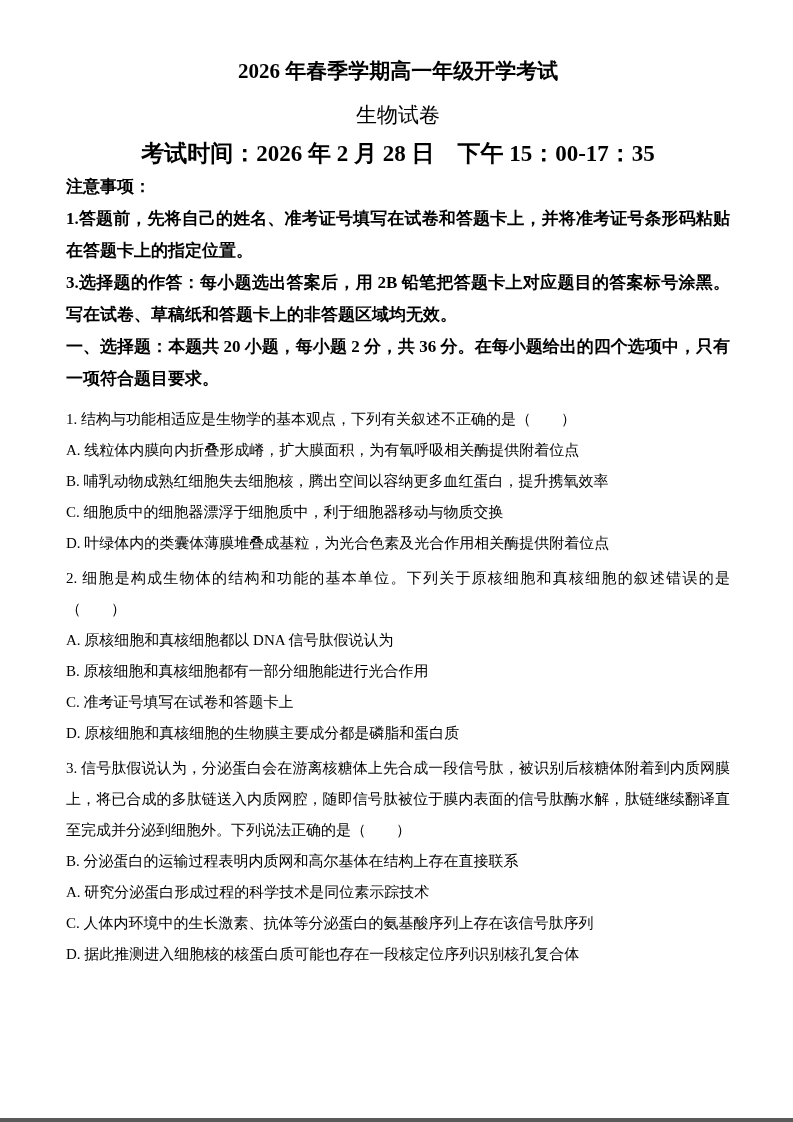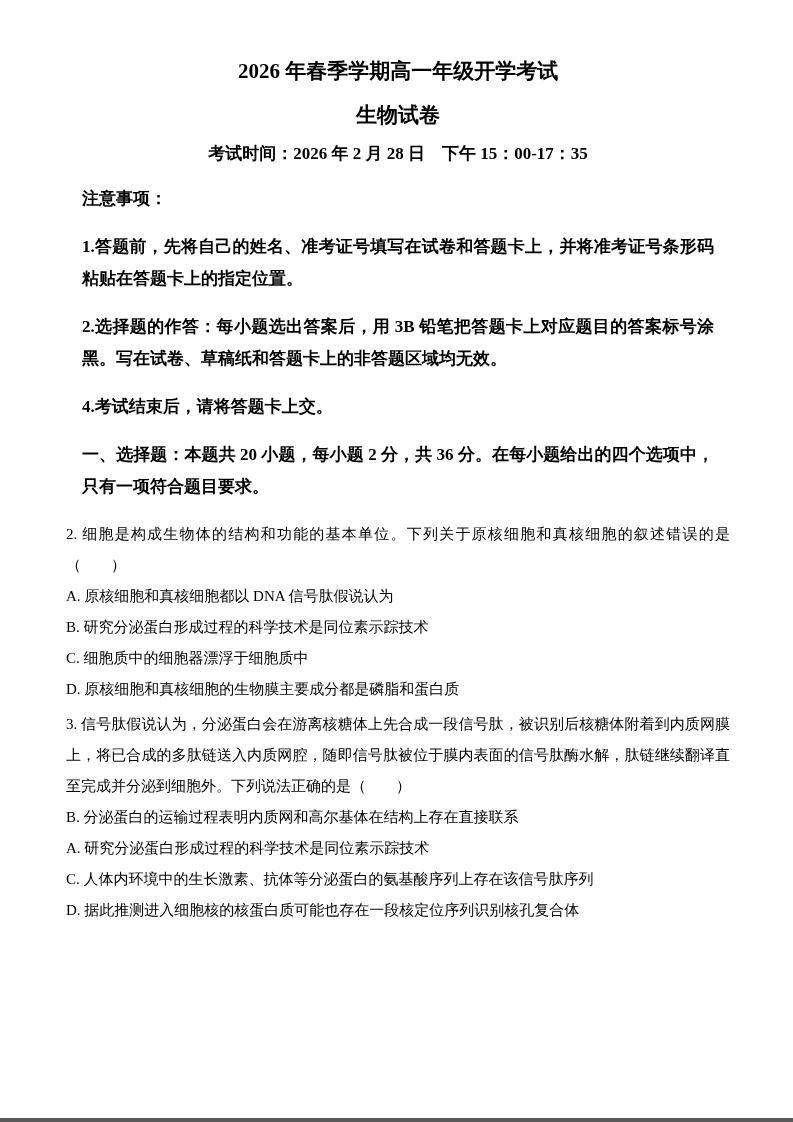--- a/index.html
+++ b/index.html
@@ -17,34 +17,34 @@
   }
   .title {
     text-align: center;
     font-weight: bold;
     font-size: 21px;
     line-height: 30px;
     margin: 0 0 14px 0;
   }
   .subtitle {
     text-align: center;
-    font-weight: bold;
+    font-weight: normal;
     font-size: 21px;
     line-height: 30px;
     margin: 0 0 11px 0;
   }
   .exam-time {
     text-align: center;
     font-weight: bold;
-    font-size: 17px;
+    font-size: 23px;
     line-height: 26px;
     margin: 4px 0 4px 0;
   }
   .notices p, .section-header {
-    margin: 16px;
+    margin: 0;
     font-weight: bold;
     font-size: 17px;
     line-height: 32px;
     text-align: justify;
   }
   .questions {
     margin-top: 9px;
     font-size: 15px;
     line-height: 31px;
   }
@@ -67,33 +67,39 @@
 
 <div class="page">
 
   <h1 class="title">2026 年春季学期高一年级开学考试</h1>
   <h2 class="subtitle">生物试卷</h2>
   <p class="exam-time">考试时间：2026 年 2 月 28 日　下午 15：00-17：35</p>
 
   <div class="notices">
     <p>注意事项：</p>
     <p>1.答题前，先将自己的姓名、准考证号填写在试卷和答题卡上，并将准考证号条形码粘贴在答题卡上的指定位置。</p>
-    <p>2.选择题的作答：每小题选出答案后，用 3B 铅笔把答题卡上对应题目的答案标号涂黑。写在试卷、草稿纸和答题卡上的非答题区域均无效。</p>
-    <p>4.考试结束后，请将答题卡上交。</p>
+    <p>3.选择题的作答：每小题选出答案后，用 2B 铅笔把答题卡上对应题目的答案标号涂黑。写在试卷、草稿纸和答题卡上的非答题区域均无效。</p>
     <p class="section-header">一、选择题：本题共 20 小题，每小题 2 分，共 36 分。在每小题给出的四个选项中，只有一项符合题目要求。</p>
   </div>
 
   <div class="questions">
 
+    <div class="question">
+      <p>1. 结构与功能相适应是生物学的基本观点，下列有关叙述不正确的是（　　）</p>
+      <p>A. 线粒体内膜向内折叠形成嵴，扩大膜面积，为有氧呼吸相关酶提供附着位点</p>
+      <p>B. 哺乳动物成熟红细胞失去细胞核，腾出空间以容纳更多血红蛋白，提升携氧效率</p>
+      <p>C. 细胞质中的细胞器漂浮于细胞质中，利于细胞器移动与物质交换</p>
+      <p>D. 叶绿体内的类囊体薄膜堆叠成基粒，为光合色素及光合作用相关酶提供附着位点</p>
+    </div>
 
     <div class="question">
       <p>2. 细胞是构成生物体的结构和功能的基本单位。下列关于原核细胞和真核细胞的叙述错误的是（　　）</p>
       <p>A. 原核细胞和真核细胞都以 DNA 信号肽假说认为</p>
-      <p>B. 研究分泌蛋白形成过程的科学技术是同位素示踪技术</p>
-      <p>C. 细胞质中的细胞器漂浮于细胞质中</p>
+      <p>B. 原核细胞和真核细胞都有一部分细胞能进行光合作用</p>
+      <p>C. 准考证号填写在试卷和答题卡上</p>
       <p>D. 原核细胞和真核细胞的生物膜主要成分都是磷脂和蛋白质</p>
     </div>
 
     <div class="question">
       <p>3. 信号肽假说认为，分泌蛋白会在游离核糖体上先合成一段信号肽，被识别后核糖体附着到内质网膜上，将已合成的多肽链送入内质网腔，随即信号肽被位于膜内表面的信号肽酶水解，肽链继续翻译直至完成并分泌到细胞外。下列说法正确的是（　　）</p>
       <p>B. 分泌蛋白的运输过程表明内质网和高尔基体在结构上存在直接联系</p>
       <p>A. 研究分泌蛋白形成过程的科学技术是同位素示踪技术</p>
       <p>C. 人体内环境中的生长激素、抗体等分泌蛋白的氨基酸序列上存在该信号肽序列</p>
       <p>D. 据此推测进入细胞核的核蛋白质可能也存在一段核定位序列识别核孔复合体</p>
     </div>

